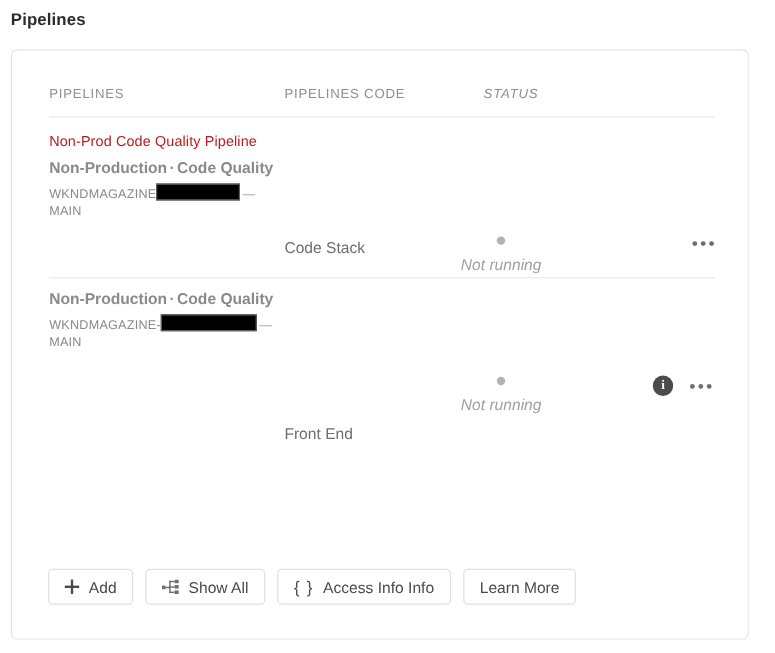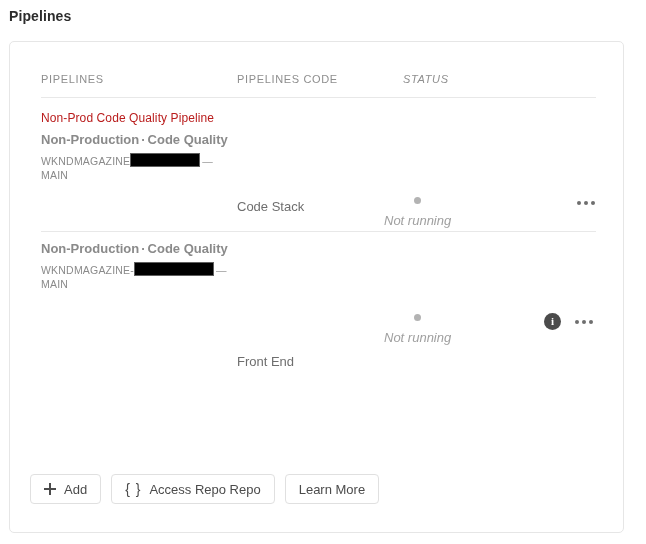--- a/index.html
+++ b/index.html
@@ -192,21 +192,21 @@
     width: 4px;
     height: 4px;
     border-radius: 50%;
     background: #6e6e6e;
     display: block;
   }
 
   
   .footer {
     position: absolute;
-    left: 20px;
+    left: 30px;
     top: 432px;
     display: flex;
     align-items: center;
     gap: 10px;
   }
   .btn {
     display: flex;
     align-items: center;
     gap: 8px;
     height: 30px;
@@ -324,24 +324,40 @@
       </div>
     </div>
 
     <div class="footer">
 
       <div class="btn">
         <span class="ic-plus"></span>
         <span class="btn-label">Add</span>
       </div>
 
+      <div class="btn">
+        <span class="ic-tree">
+          <svg width="14" height="12" viewBox="0 0 14 12" xmlns="http://www.w3.org/2000/svg">
+            <rect x="0" y="5" width="3" height="3" fill="#6e6e6e"></rect>
+            <rect x="10.5" y="0" width="3.5" height="3" fill="#6e6e6e"></rect>
+            <rect x="10.5" y="4.5" width="3.5" height="3" fill="#6e6e6e"></rect>
+            <rect x="10.5" y="9" width="3.5" height="3" fill="#6e6e6e"></rect>
+            <rect x="6" y="1" width="1.2" height="10.2" fill="#6e6e6e"></rect>
+            <rect x="3" y="6" width="3.2" height="1.2" fill="#6e6e6e"></rect>
+            <rect x="6" y="1" width="4.5" height="1.2" fill="#6e6e6e"></rect>
+            <rect x="6" y="5.6" width="4.5" height="1.2" fill="#6e6e6e"></rect>
+            <rect x="6" y="10" width="4.5" height="1.2" fill="#6e6e6e"></rect>
+          </svg>
+        </span>
+        <span class="btn-label">Show All</span>
+      </div>
 
       <div class="btn">
         <span class="ic-braces">{ }</span>
-        <span class="btn-label">Access Repo Repo</span>
+        <span class="btn-label">Access Info Info</span>
       </div>
 
       <div class="btn">
         <span class="btn-label">Learn More</span>
       </div>
 
     </div>
 
   </div>
 </div>

